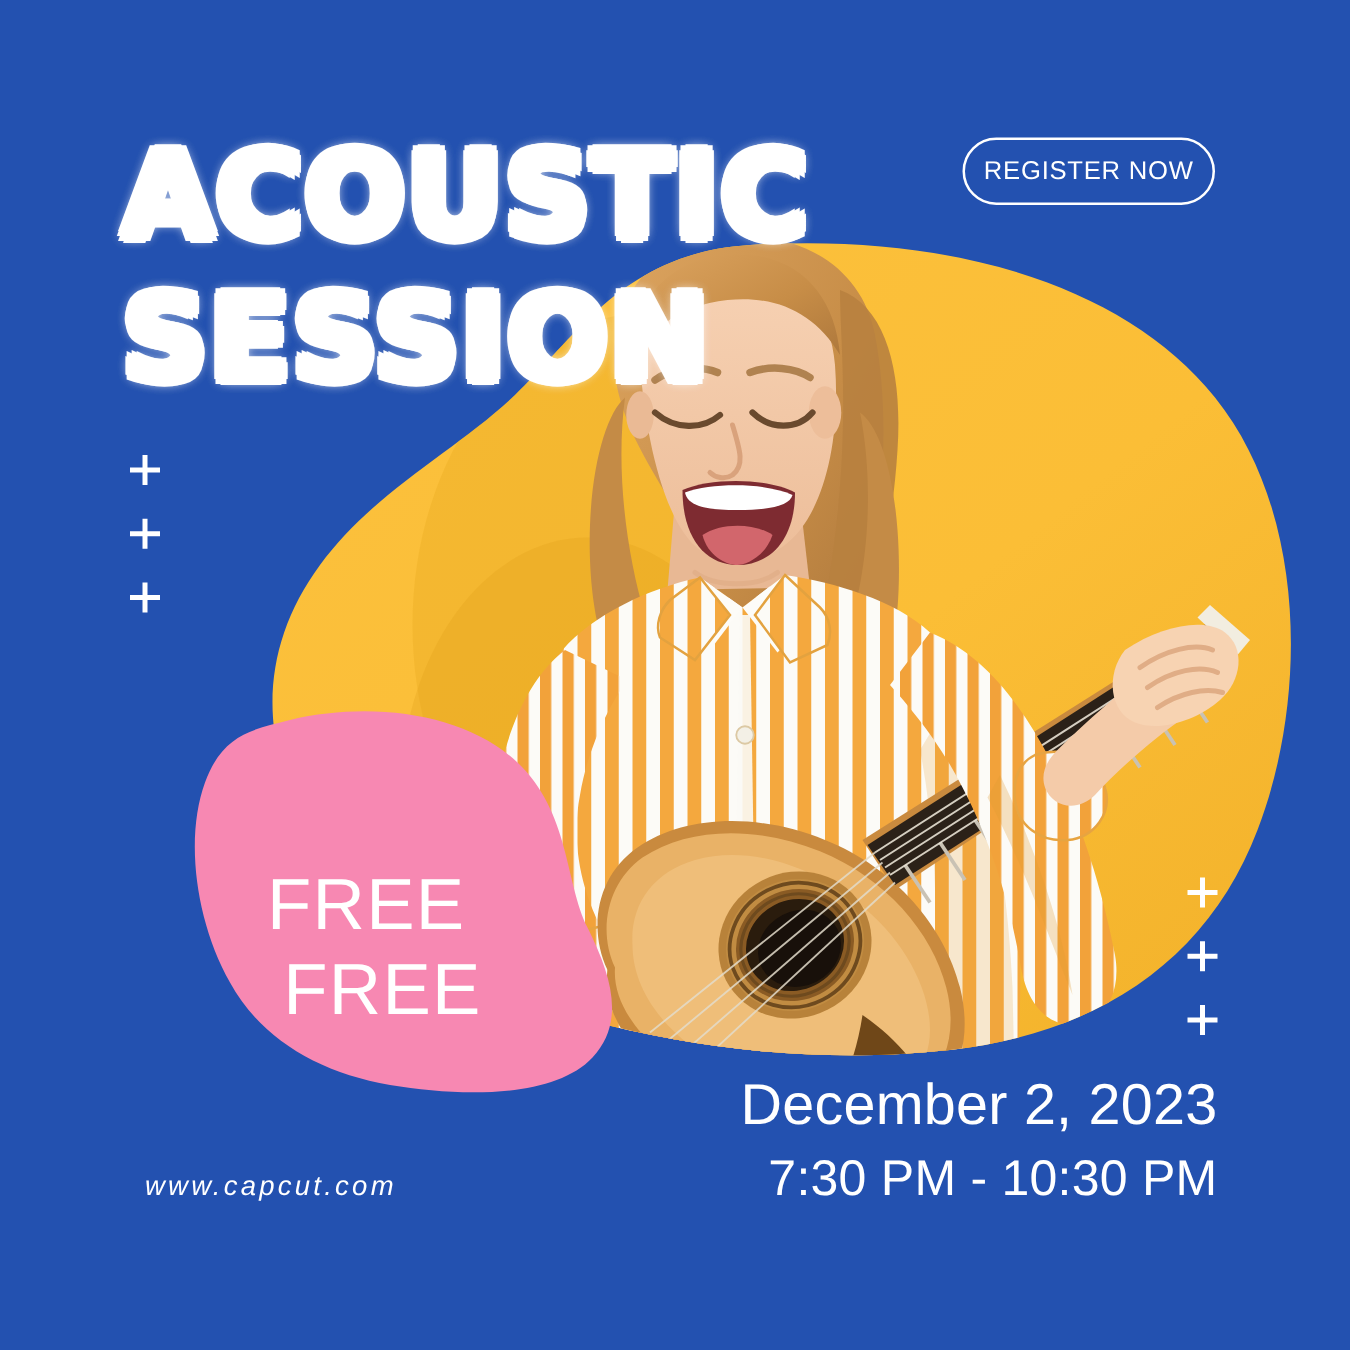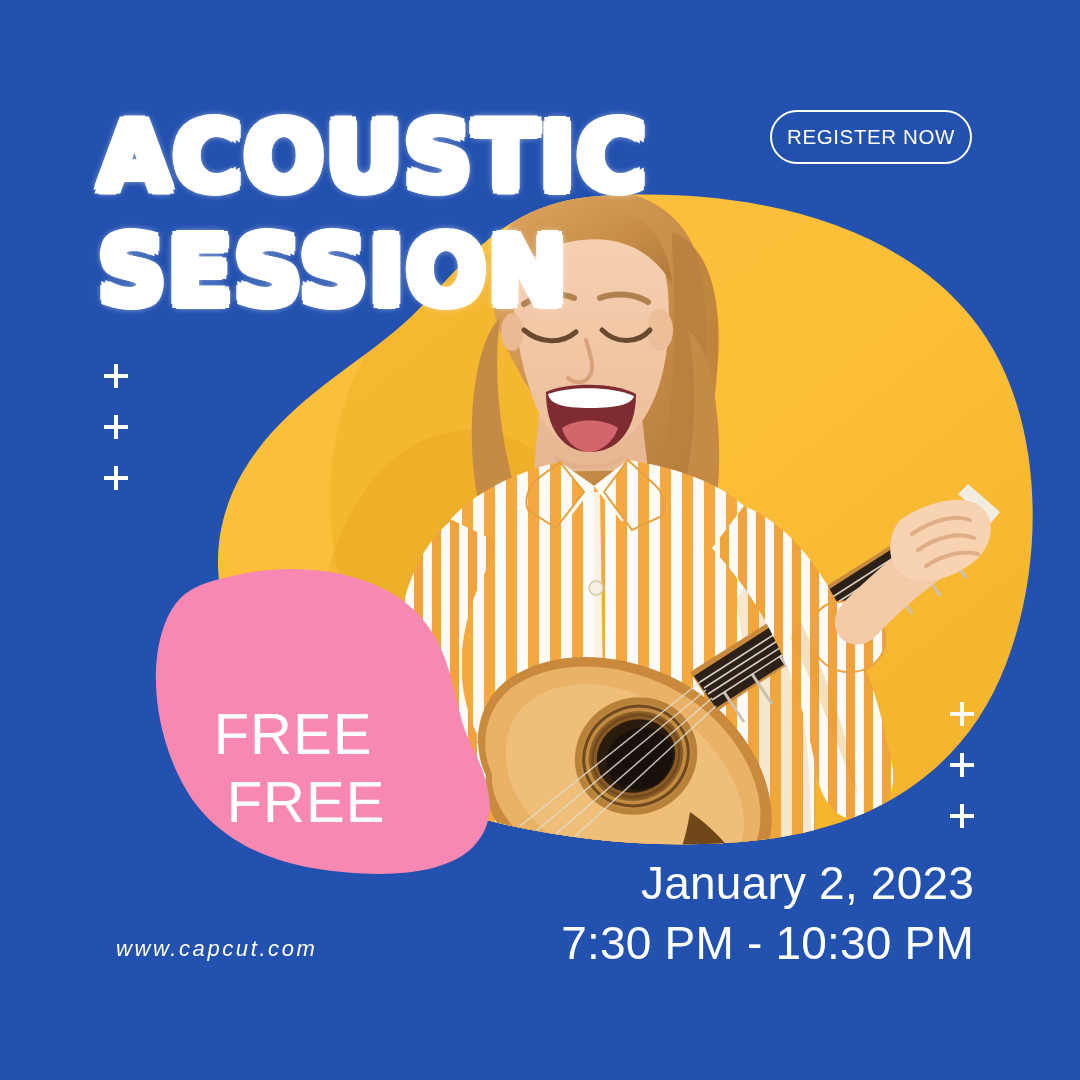--- a/index.html
+++ b/index.html
@@ -64,39 +64,38 @@
 
   
   #free-entry-text{
     position:absolute;left:168px;top:690px;z-index:7;
     width:250px;
     color:#FFFFFF;
     font-size:58px;
     line-height:68px;
     letter-spacing:1px;
     text-align:center;
-    margin-top:10px;
   }
   #free-entry-text .fe2{padding-left:26px;}
 
   
   .plus{position:absolute;z-index:7;color:#FFFFFF;font-weight:300;}
   .plus i{
     position:absolute;background:#FFFFFF;display:block;
   }
   .plus .h{width:24px;height:4px;left:0;top:10px;}
   .plus .v{width:4px;height:24px;left:10px;top:0;}
 
   
   #date-time-block{
     position:absolute;right:106px;bottom:108px;z-index:7;
     text-align:right;color:#FFFFFF;
   }
   #event-date{font-size:46px;line-height:58px;letter-spacing:.2px;}
-  #event-time{font-size:46px;line-height:58px;letter-spacing:.2px;margin-top:2px;}
+  #event-time{font-size:40px;line-height:58px;letter-spacing:.2px;margin-top:2px;}
 
   
   #website-url{
     position:absolute;left:116px;bottom:118px;z-index:7;
     color:#FFFFFF;font-size:22px;font-style:italic;letter-spacing:2.6px;
   }
 </style>
 </head>
 <body>
 
@@ -418,19 +417,19 @@
   <div class="plus" style="left:950px;top:753px;width:24px;height:24px;">
       <i class="h"></i>
       <i class="v"></i>
     </div>
   <div class="plus" style="left:950px;top:804px;width:24px;height:24px;">
       <i class="h"></i>
       <i class="v"></i>
     </div>
 
   <div id="date-time-block">
-    <div id="event-date">January 2, 2023</div>
+    <div id="event-date">December 2, 2023</div>
     <div id="event-time">7:30 PM - 10:30 PM</div>
   </div>
 
   <div id="website-url">www.capcut.com</div>
 
 </div>
 
 </body></html>

